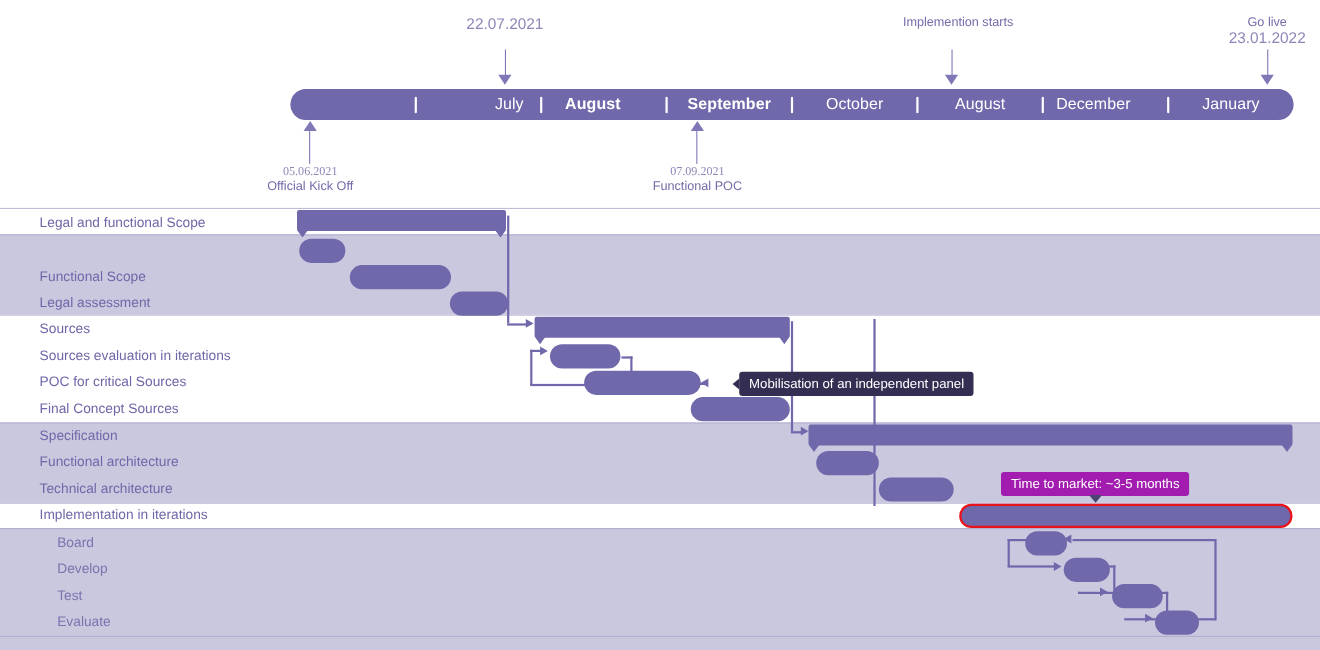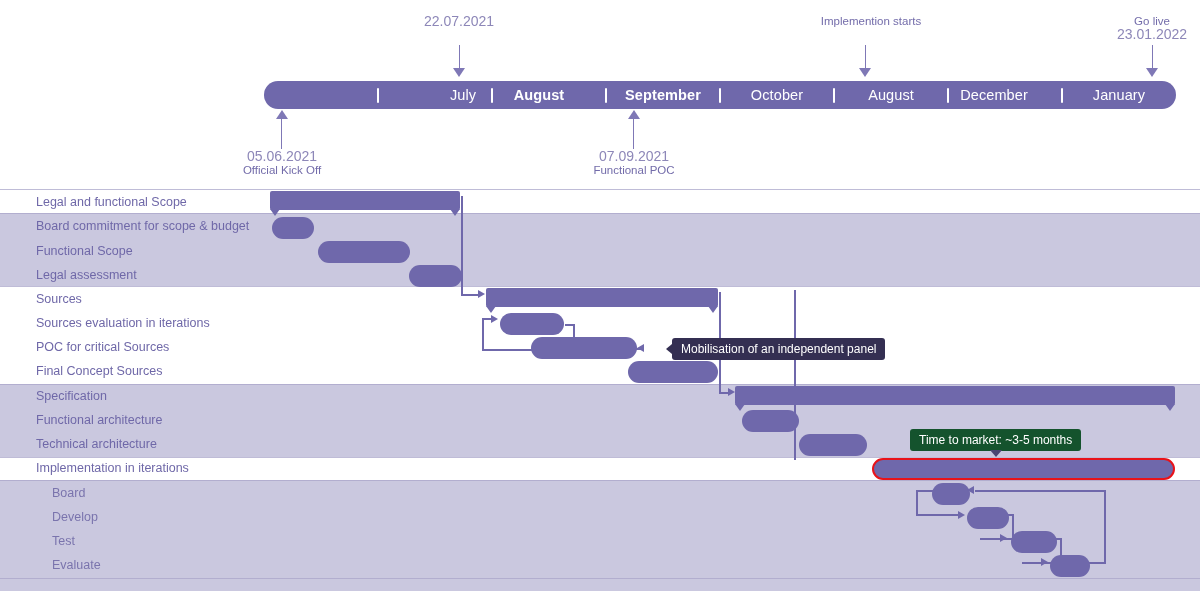--- a/index.html
+++ b/index.html
@@ -45,21 +45,21 @@
   .ms-top .ms-date{font-size:14px;color:#8d87b8;line-height:13px;white-space:nowrap;}
   .ms-line{position:absolute;width:1.4px;background:#7f78b6;}
   .ms-arrow-down{
     position:absolute;width:0;height:0;
     border-left:6px solid transparent;
     border-right:6px solid transparent;
     border-top:9px solid #7f78b6;
   }
   
   .ms-bot{position:absolute;text-align:center;}
-  .ms-bot .ms-date{font-size:14px;color:#8d87b8;line-height:13px;white-space:nowrap;}
+  .ms-bot .ms-date{font-size:11px;color:#8d87b8;line-height:13px;white-space:nowrap;font-family:Liberation Serif, serif;}
   .ms-bot .ms-name{font-size:11.5px;color:#736caa;line-height:14px;white-space:nowrap;}
   .ms-arrow-up{
     position:absolute;width:0;height:0;
     border-left:6px solid transparent;
     border-right:6px solid transparent;
     border-bottom:9px solid #7f78b6;
   }
 
   
   .band{position:absolute;left:0;width:1200px;background:#cac8df;}
@@ -133,21 +133,21 @@
   }
   .callout.left-tip::before{
     content:"";position:absolute;
     left:-6px;top:50%;margin-top:-5px;
     width:0;height:0;
     border-top:5px solid transparent;
     border-bottom:5px solid transparent;
     border-right:6px solid #342f52;
   }
   .callout.tip-down{
-    background:#14532d;
+    background:#a21caf;
   }
   .callout.tip-down::after{
     content:"";position:absolute;
     left:50%;margin-left:-6px;bottom:-6px;
     width:0;height:0;
     border-left:6px solid transparent;
     border-right:6px solid transparent;
     border-top:7px solid #4b4472;
   }
 </style>
@@ -213,21 +213,20 @@
   </div>
 
   <div class="ms-arrow-up" style="left:628px;top:110px;"></div>
   <div class="ms-line" style="left:633px;top:119px;height:30px;"></div>
   <div class="ms-bot" style="left:523px;top:150px;width:222px;">
     <div class="ms-date">07.09.2021</div>
     <div class="ms-name">Functional POC</div>
   </div>
 
   <div class="rowlabel" style="left:36px;top:195px;">Legal and functional Scope</div>
-  <div class="rowlabel" style="left:36px;top:219px;">Board commitment for scope &amp; budget</div>
   <div class="rowlabel" style="left:36px;top:244px;">Functional Scope</div>
   <div class="rowlabel" style="left:36px;top:268px;">Legal assessment</div>
   <div class="rowlabel" style="left:36px;top:292px;">Sources</div>
   <div class="rowlabel" style="left:36px;top:316px;">Sources evaluation in iterations</div>
   <div class="rowlabel" style="left:36px;top:340px;">POC for critical Sources</div>
   <div class="rowlabel" style="left:36px;top:364px;">Final Concept Sources</div>
   <div class="rowlabel" style="left:36px;top:389px;">Specification</div>
   <div class="rowlabel" style="left:36px;top:413px;">Functional architecture</div>
   <div class="rowlabel" style="left:36px;top:437px;">Technical architecture</div>
   <div class="rowlabel" style="left:36px;top:461px;">Implementation in iterations</div>

